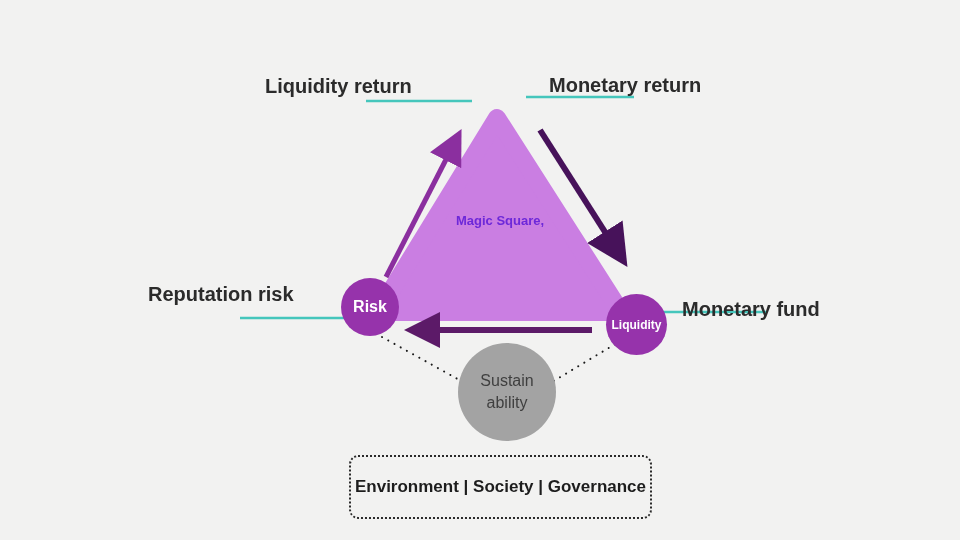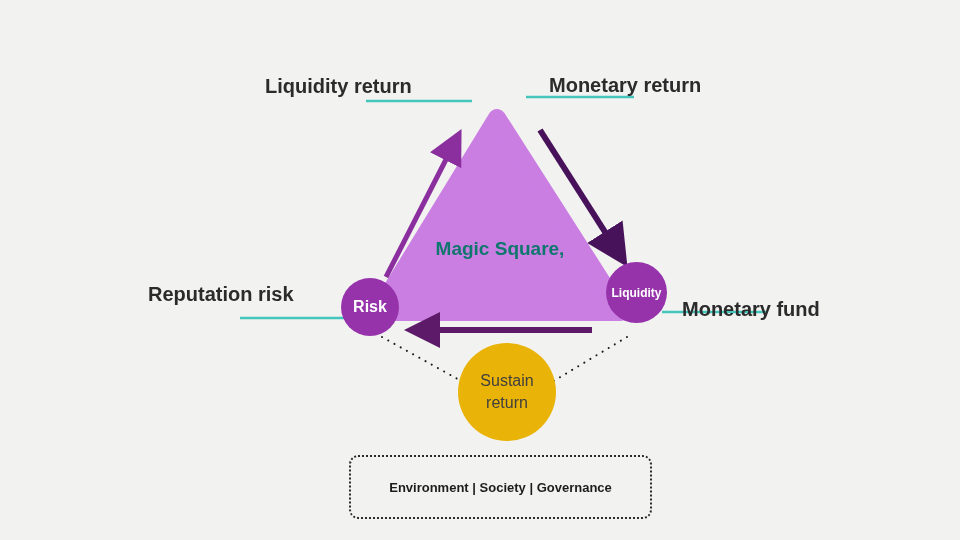--- a/index.html
+++ b/index.html
@@ -7,38 +7,38 @@
   body { font-family:"Liberation Sans", sans-serif; background:#f2f2f1; }
   .canvas { position:relative; width:960px; height:540px; background:#f2f2f1; overflow:hidden; }
   .title { position:absolute; left:56px; top:28px; font-size:31px; font-weight:bold;
            color:#262626; letter-spacing:0.2px; }
   svg.diagram { position:absolute; left:0; top:0; width:960px; height:540px; }
 
   .node { position:absolute; border-radius:50%; display:flex; align-items:center;
           justify-content:center; color:#ffffff; font-weight:bold; text-align:center; }
   .node-top   { left:466px; top:70px;  width:62px; height:62px; font-size:14px; }
   .node-left  { left:341px; top:278px; width:58px; height:58px; font-size:16px; }
-  .node-right { left:606px; top:262px; width:61px; height:61px; font-size:12px; }
+  .node-right { left:606px; top:294px; width:61px; height:61px; font-size:12px; }
 
   .outer-label { position:absolute; font-size:20px; font-weight:bold; color:#2b2b2b;
                  white-space:nowrap; }
   .lbl-top-left     { left:265px; top:75px; }
   .lbl-top-right    { left:549px; top:74px; }
   .lbl-bottom-left  { left:148px; top:283px; }
   .lbl-bottom-right { left:682px; top:278px;margin-top:20px; }
 
-  .center-label { position:absolute; left:390px; top:232px; width:220px; text-align:center;
-                  font-size:19px; font-weight:bold; color:#0f766e; line-height:1.75; }
+  .center-label { position:absolute; left:390px; top:210px; width:220px; text-align:center;
+                  font-size:13px; font-weight:bold; color:#6d28d9; line-height:1.75; }
   .sus-circle { position:absolute; left:458px; top:343px; width:98px; height:98px;
                 border-radius:50%; display:flex; flex-direction:column; align-items:center;
                 justify-content:center; font-size:16px; color:#3f3f3f; line-height:1.35; }
   .esg-box { position:absolute; left:349px; top:455px; width:303px; height:64px;
              border:2.5px dotted #2a2a2a; border-radius:9px; display:flex;
              align-items:center; justify-content:center; }
-  .esg-box span { font-size:13px; font-weight:bold; color:#1d1d1d; }
+  .esg-box span { font-size:17px; font-weight:bold; color:#1d1d1d; }
 </style>
 </head>
 <body>
 
 <div class="canvas">
 
 
   <svg class="diagram" viewBox="0 0 960 540" xmlns="http://www.w3.org/2000/svg">
     <defs>
       <marker id="head-up" markerWidth="7" markerHeight="7" refX="5" refY="3.5" orient="auto">
@@ -60,23 +60,23 @@
     <line x1="662" y1="312" x2="766" y2="312" stroke-width="2.5" stroke="#45c6bc"></line>
 
     <line x1="386" y1="277" x2="457" y2="138" stroke-width="5" marker-end="url(#head-up)" stroke="#8b2f9f"></line>
     <line x1="540" y1="130" x2="621" y2="257" stroke-width="6" marker-end="url(#head-down)" stroke="#47125a"></line>
     <line x1="592" y1="330" x2="416" y2="330" stroke-width="6" marker-end="url(#head-left)" stroke="#5c1a68"></line>
 
     <line x1="382" y1="337" x2="463" y2="382" stroke-width="2" stroke-linecap="round" stroke-dasharray="0.1 7" stroke="#1c1c1c"></line>
     <line x1="627" y1="337" x2="552" y2="382" stroke-width="2" stroke-linecap="round" stroke-dasharray="0.1 7" stroke="#1c1c1c"></line>
   </svg>
 
-  <div class="sus-circle" style="background-color: #eab308;">
+  <div class="sus-circle" style="background-color: #a3a3a3;">
     <span>Sustain</span>
-    <span>return</span>
+    <span>ability</span>
   </div>
 
   <div class="node node-left" style="background-color: rgb(150, 51, 171);">
     <span>Risk</span>
   </div>
   <div class="node node-right" style="background-color: rgb(150, 51, 171);">
     <span>Liquidity</span>
   </div>
 
   <div class="outer-label lbl-top-left">Liquidity return</div>

